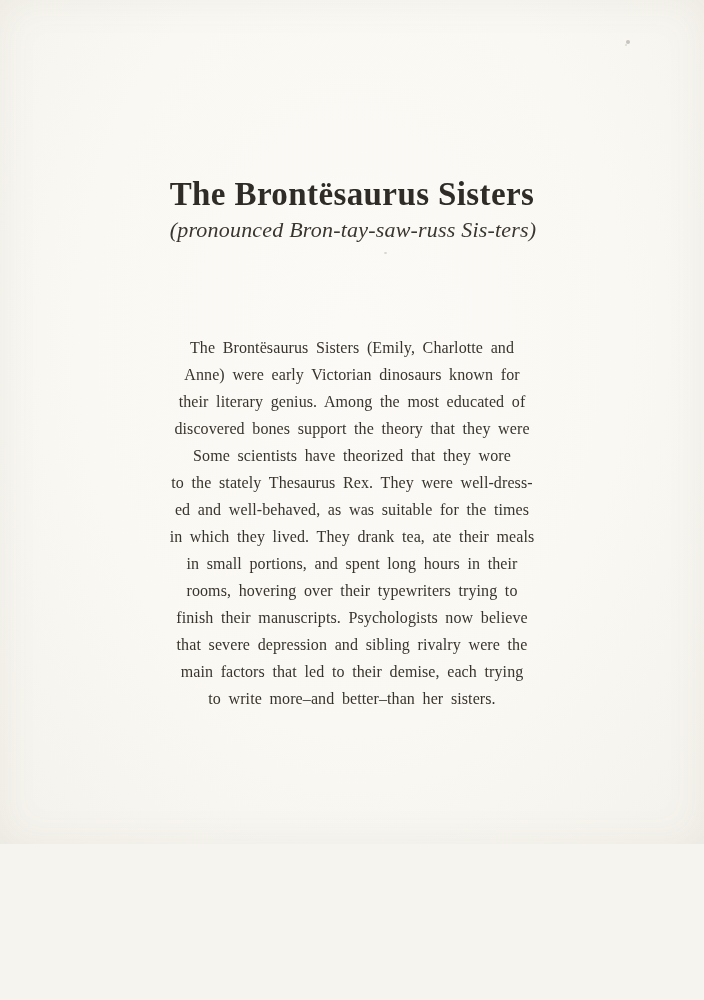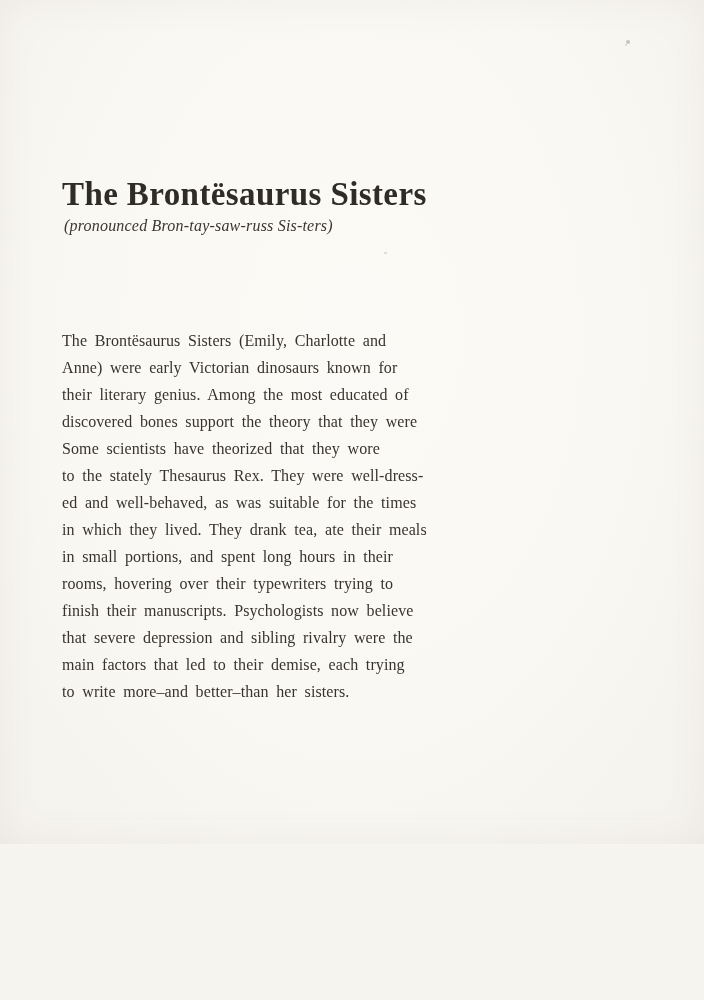--- a/index.html
+++ b/index.html
@@ -15,20 +15,21 @@
     font-family: "Liberation Serif", "DejaVu Serif", serif;
   }
 
   .page {
     position: relative;
     width: 704px;
     height: 844px;
     background:
       radial-gradient(ellipse at 50% 40%, #fcfaf6 0%, #faf8f3 55%, #f4f2ec 100%);
     box-shadow: inset 0 0 40px rgba(120,110,90,0.08);
+    text-align: center;
   }
 
   .content {
     position: absolute;
     left: 62px;
     top: 0;
     width: 580px;
   }
 
   .doc-title {
@@ -37,21 +38,21 @@
     line-height: 1.15;
     font-weight: bold;
     letter-spacing: 0.4px;
     color: #2f2c27;
     white-space: nowrap;
   }
 
   .pronunciation {
     margin-top: 3px;
     margin-left: 2px;
-    font-size: 16px;
+    font-size: 22px;
     line-height: 1.15;
     font-style: italic;
     color: #3a362f;
     letter-spacing: 0.2px;
     white-space: nowrap;
   }
 
   .body-text {
     margin-top: 92px;
     color: #38342d;

